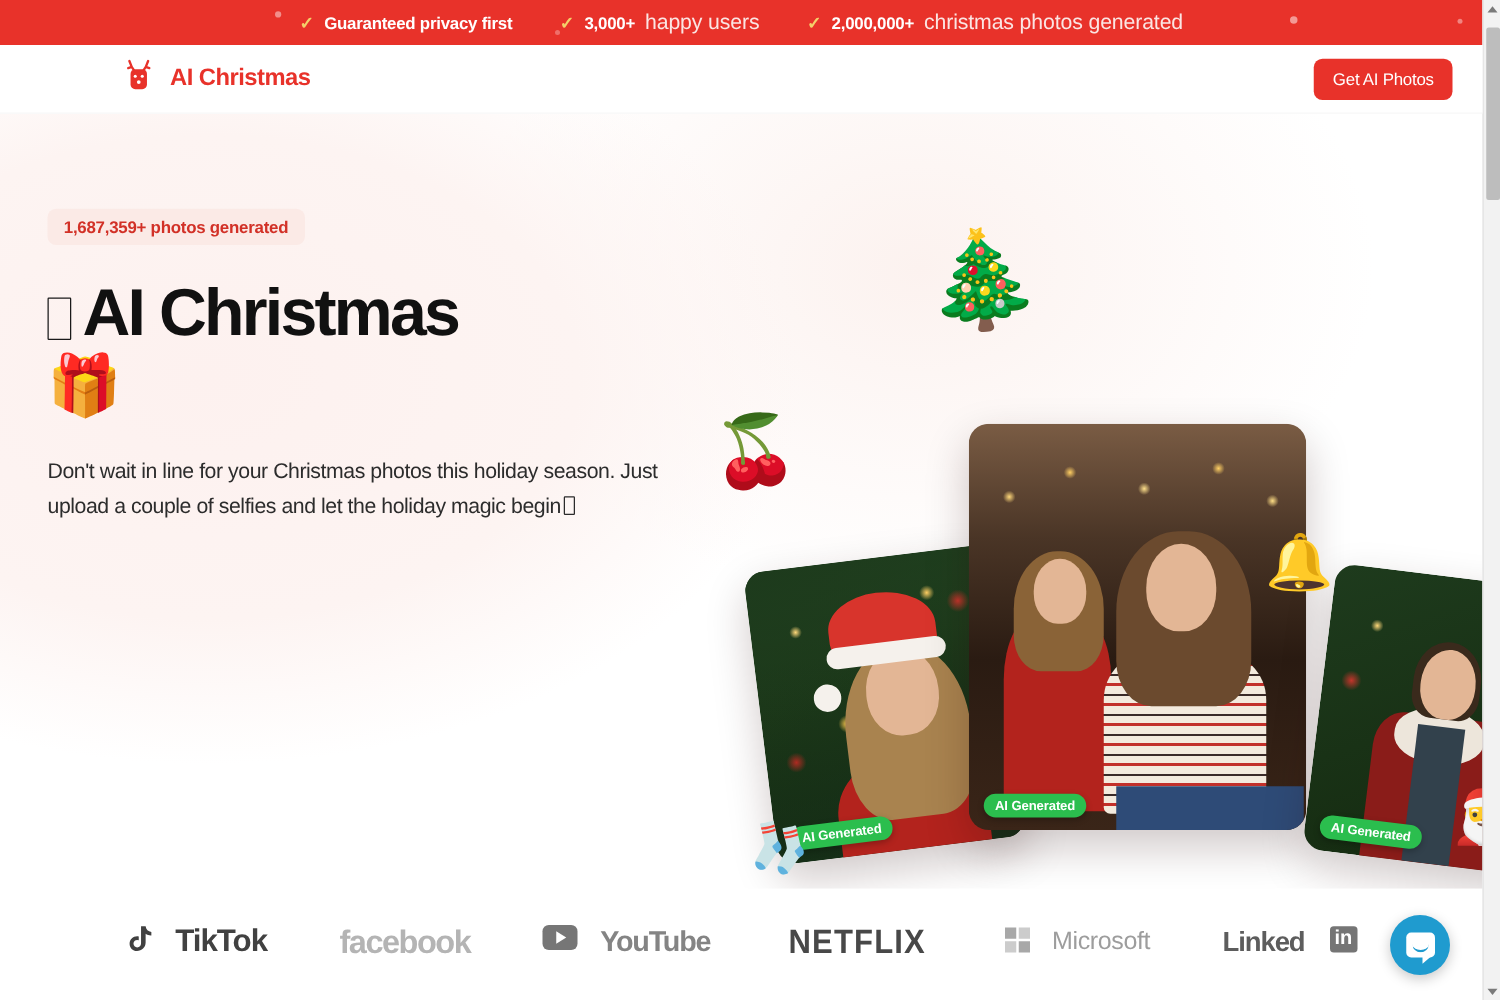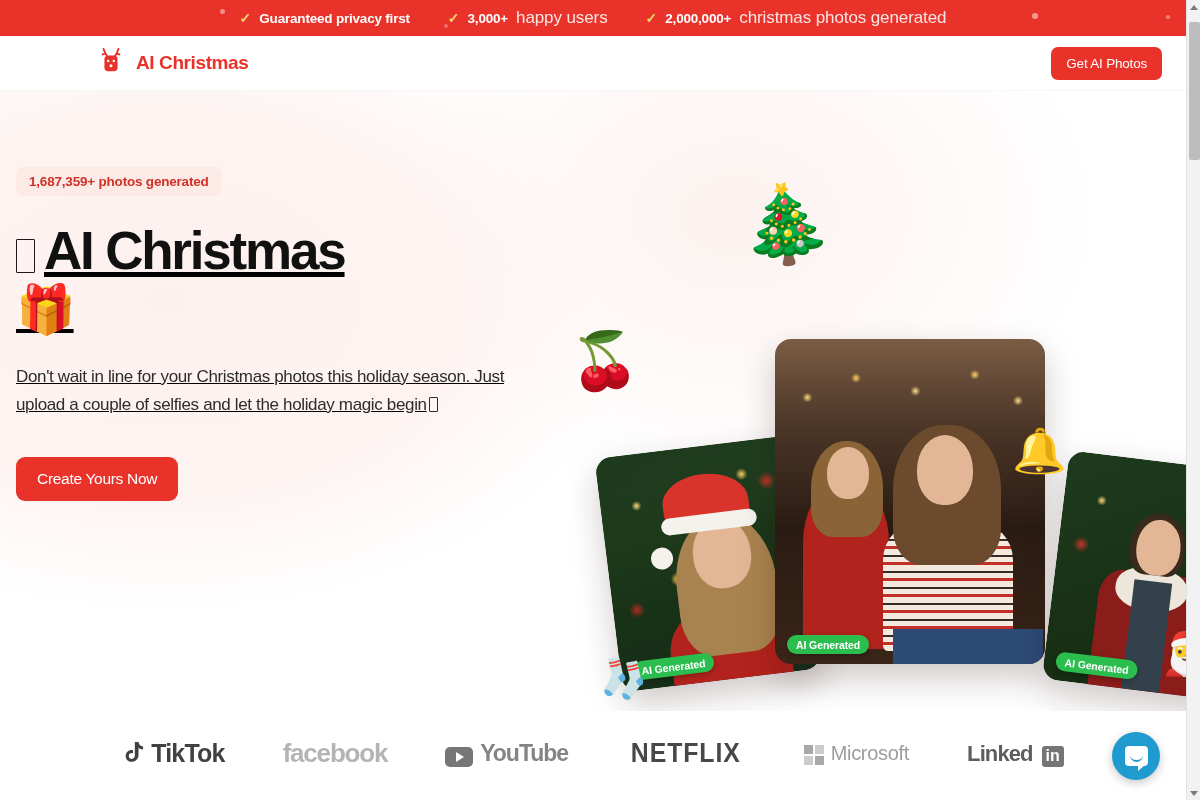--- a/index.html
+++ b/index.html
@@ -51,21 +51,21 @@
   
   .hero {
     position:absolute; left:0; top:91px; width:1186px; height:620px;
     background:
       radial-gradient(660px 430px at 14% 34%, #FDF1EF 0%, #FDF4F2 45%, rgba(255,255,255,0) 72%),
       radial-gradient(520px 380px at 62% 20%, #FCF2EF 0%, rgba(255,255,255,0) 70%),
       #ffffff;
     overflow:hidden;
   }
 
-  .hero-left { position:absolute; left:16px; top:76px; width:540px;text-decoration:underline; }
+  .hero-left { position:absolute; left:38px; top:76px; width:540px; }
 
   .badge-count {
     display:inline-block;
     background:#FBEAE6; color:#D23127;
     font-size:13.5px; font-weight:700; letter-spacing:-0.2px;
     padding:7px 13px; border-radius:7px;
   }
 
   .h1 {
     margin-top:25px;
@@ -175,21 +175,21 @@
   .dec-stocking { left:38px;  top:478px; font-size:40px; transform:rotate(-12deg); }
   .dec-bell     { left:452px; top:248px; font-size:44px; }
   .dec-santa    { left:600px; top:452px; font-size:42px; }
 
   
   .logos {
     position:absolute; left:0; top:711px; width:1186px; height:85px;
     display:flex; align-items:center; justify-content:center; gap:58px;
     background:#ffffff;
   }
-  .logo { display:flex; align-items:flex-end; gap:7px; filter:grayscale(1); opacity:.86; }
+  .logo { display:flex; align-items:flex-start; gap:18px; filter:grayscale(1); opacity:.86; }
   .lg-text { font-weight:700; letter-spacing:-0.8px; }
   .tiktok  { color:#222; font-size:25px; }
   .facebook{ color:#A8A8A8; font-size:26px; font-weight:700; letter-spacing:-1.2px; }
   .youtube { color:#8b5cf6; font-size:23px; letter-spacing:-1px; }
   .netflix { color:#2b2b2b; font-size:27px; font-weight:700; letter-spacing:1px;
              font-family:"Liberation Sans Narrow","Liberation Sans",sans-serif;
              transform:scaleX(.92); }
   .microsoft{ color:#8D8D8D; font-size:20px; font-weight:400; letter-spacing:-0.3px; }
   .linkedin{ color:#6d28d9; font-size:22px; font-weight:700; letter-spacing:-0.9px; }
   .li-box { background:#5f5f5f; color:#fff; border-radius:3px;
@@ -280,21 +280,20 @@
   <div class="hero-left">
     <div class="badge-count">1,687,359+ photos generated</div>
 
     <h1 class="h1">
       <span class="tofu"></span><span>AI Christmas</span><br>
       <span class="emoji-gift">🎁</span>
     </h1>
 
     <p class="hero-sub"><span>Don't wait in line for your Christmas photos this holiday season. Just upload a couple of selfies and let the holiday magic begin</span><span class="tofu-sm"></span></p>
 
-    <button class="btn-cta">Create Yours Now</button>
   </div>
 
   <div class="collage">
 
     <div class="card card1">
       <div class="ph ph-xmas-tree"></div>
       <div class="fig fig-body" style="left:52px;top:160px;width:120px;height:110px;"></div>
       <div class="fig fig-hair" style="left:66px;top:70px;width:100px;height:140px;border-radius:50% 50% 30% 30%;background:#9b7murky;background:#A9834F;"></div>
       <div class="fig fig-head" style="left:86px;top:74px;width:58px;height:70px;"></div>
       <div class="santa-hat" style="left:62px;top:28px;width:86px;height:56px;"></div>

